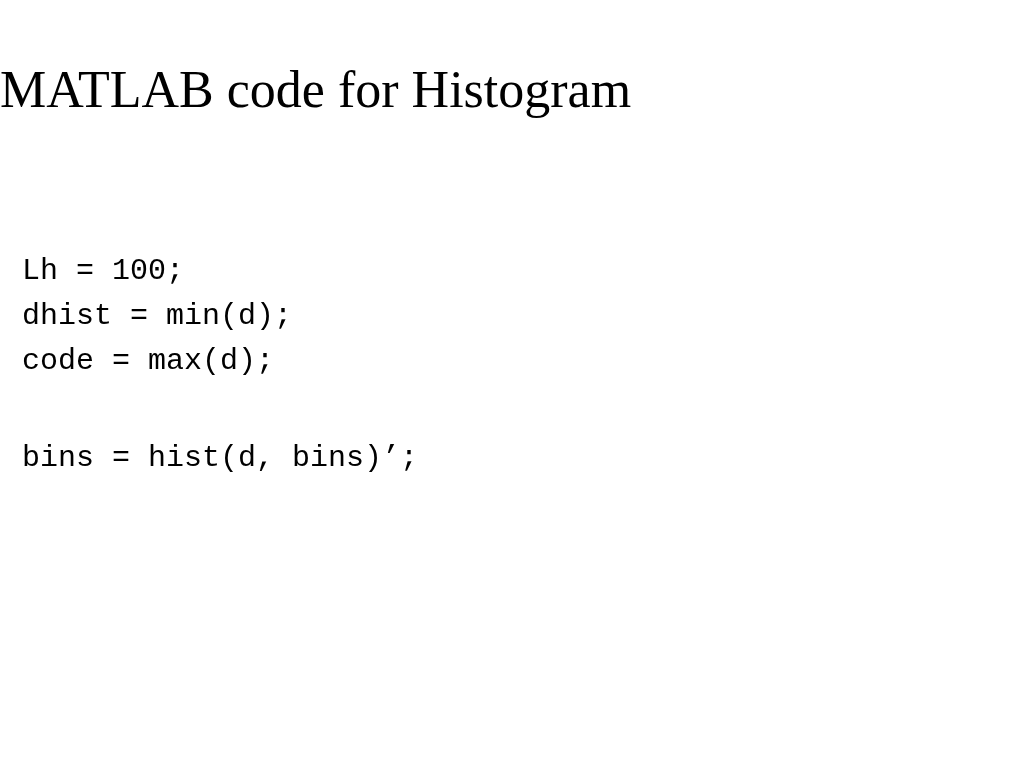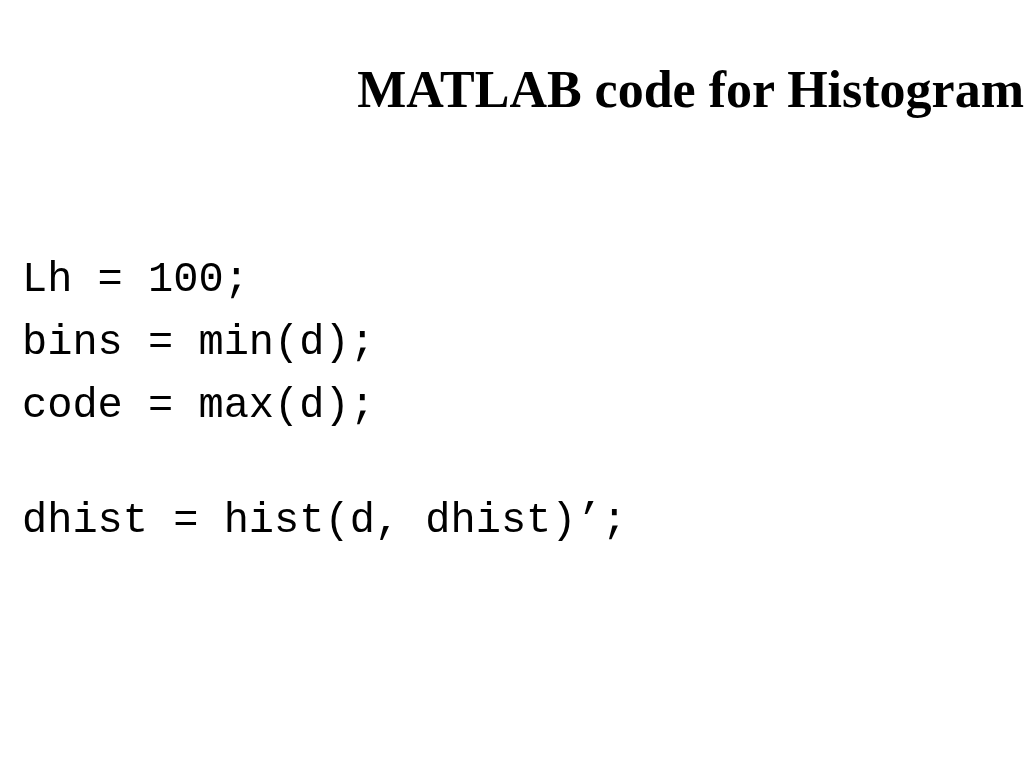--- a/index.html
+++ b/index.html
@@ -14,44 +14,44 @@
       font-family: "Times New Roman", Times, serif;
       color: #000000;
       overflow: hidden;
     }
     .slide {
       width: 100%;
       height: 100%;
       padding-top: 60px;
     }
     .title {
-      text-align: right;
+      text-align: left;
       font-size: 52px;
-      font-weight: bold;
+      font-weight: normal;
       margin-bottom: 130px;
     }
     .code-block {
       padding-left: 22px;
       font-family: "Courier New", Courier, monospace;
-      font-size: 42px;
+      font-size: 30px;
       line-height: 1.5;
       color: #000000;
     }
     .code-line {
       white-space: pre;
     }
     .blank-line {
       height: 52px;
     }
   </style>
 </head>
 <body>
 
 <div class="slide">
   <h1 class="title">MATLAB code for Histogram</h1>
   <div class="code-block">
     <div class="code-line">Lh = 100;</div>
-    <div class="code-line">bins = min(d);</div>
+    <div class="code-line">dhist = min(d);</div>
     <div class="code-line">code = max(d);</div>
     <div class="blank-line"></div>
-    <div class="code-line">dhist = hist(d, dhist)’;</div>
+    <div class="code-line">bins = hist(d, bins)’;</div>
   </div>
 </div>
 
 </body></html>

